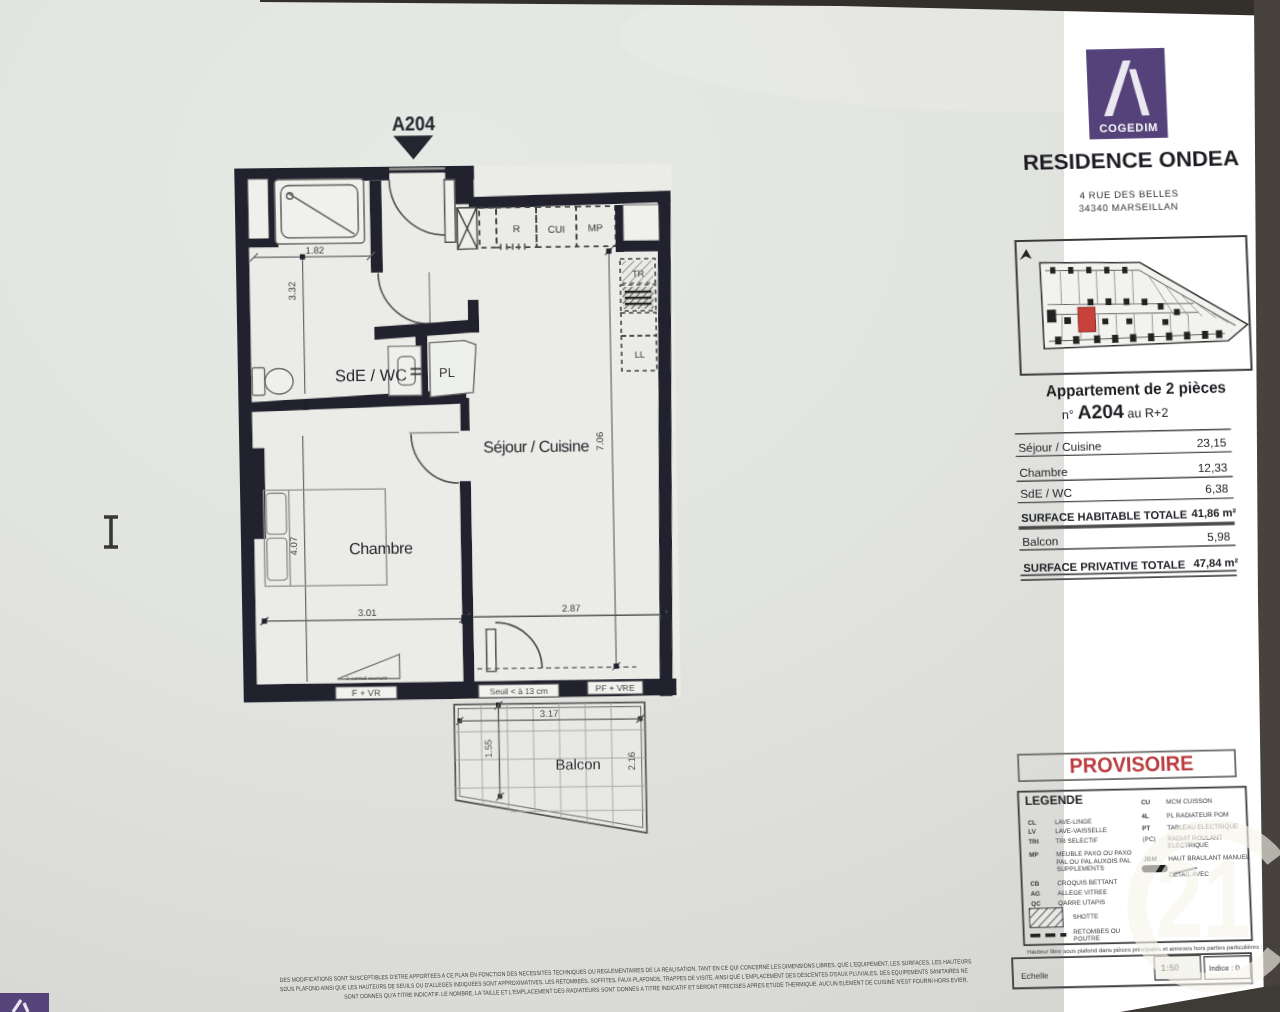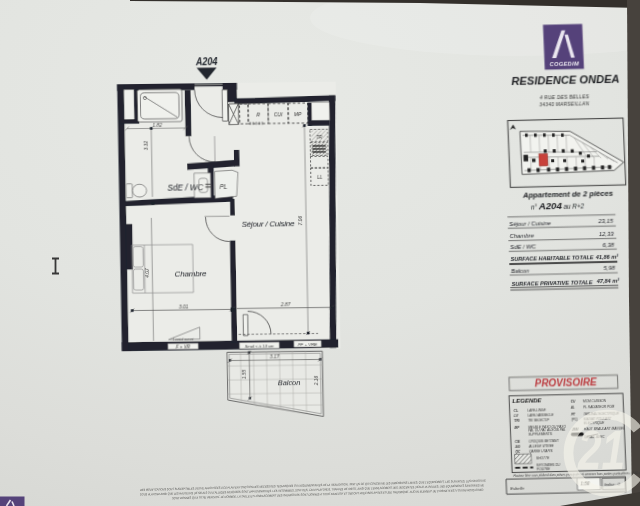--- a/index.html
+++ b/index.html
@@ -1,17 +1,17 @@
 <!DOCTYPE html>
 <html><head>
 <meta charset="utf-8">
 <style>
   html,body{margin:0;padding:0;}
   body{width:640px;height:506px;overflow:hidden;font-family:"Liberation Sans", sans-serif;}
-  #page{position:relative;width:640px;height:506px;background:radial-gradient(140% 120% at 42% 18%, #e7e9e5 0%, #e2e4e0 38%, #dcddd9 62%, #d4d5d1 85%, #cfd0cc 100%);font-style:italic;}
+  #page{position:relative;width:532px;height:506px;background:radial-gradient(140% 120% at 42% 18%, #e7e9e5 0%, #e2e4e0 38%, #dcddd9 62%, #d4d5d1 85%, #cfd0cc 100%);}
   svg{position:absolute;top:0;left:0;}
   text{font-family:"Liberation Sans", sans-serif;}
 </style>
 </head>
 <body>
 <div id="page">
 <svg width="640" height="506" viewBox="0 0 640 506">
 <defs>
   <filter id="soft" x="-2%" y="-2%" width="104%" height="104%">
           <feGaussianBlur stdDeviation="0.32"></feGaussianBlur>

